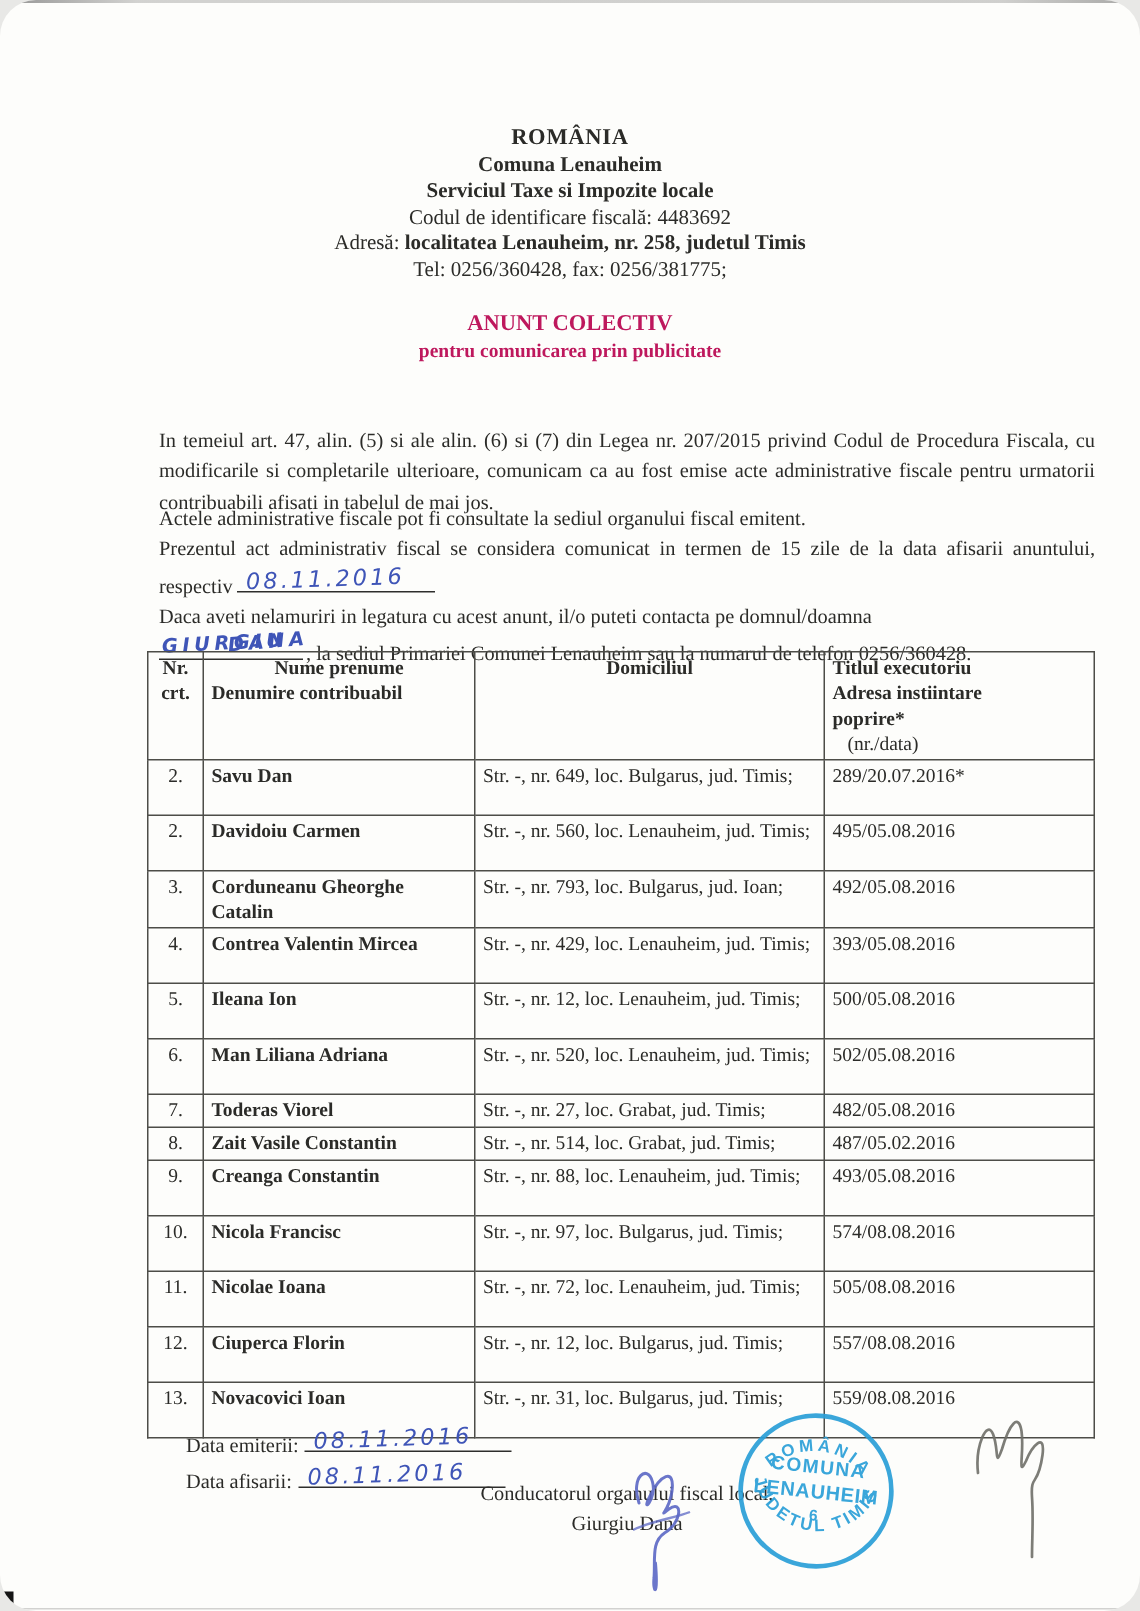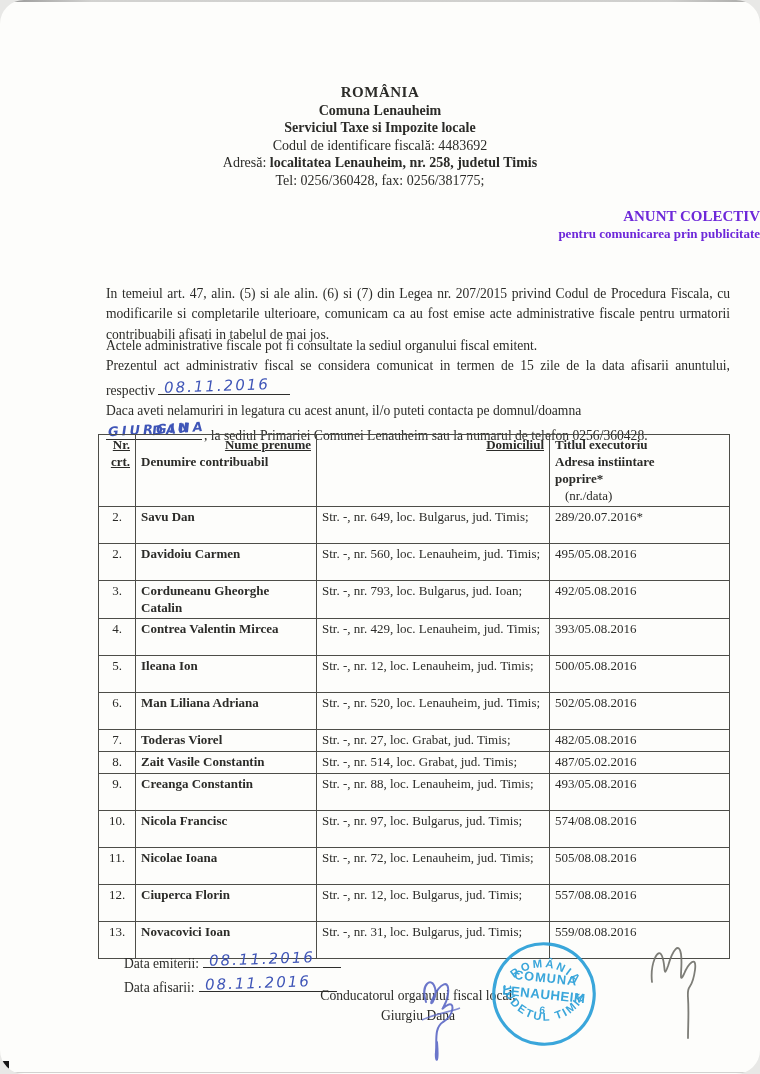--- a/index.html
+++ b/index.html
@@ -15,22 +15,22 @@
     background:linear-gradient(to right,#707070,#c4c4c2 12%,#c0c0be 88%,#8a8a88);opacity:.75;}
   .edge-bottom{position:absolute;bottom:1px;left:0;right:0;height:1px;background:#d2d2d0;}
   .corner-mark{position:absolute;left:0;bottom:0;width:9px;height:13px;background:#151515;}
 
   .bold{font-weight:bold;}
   
   .doc-header{position:absolute;top:84px;left:0;width:100%;text-align:center;
     font-size:14px;line-height:17.5px;color:#2b2b28;}
   .doc-header .country{font-size:15px;letter-spacing:.5px;}
   
-  .doc-title{position:absolute;top:207px;left:0;width:100%;text-align:right;
-    font-size:15px;line-height:18px;font-weight:bold;color:#6d28d9;}
+  .doc-title{position:absolute;top:207px;left:0;width:100%;text-align:center;
+    font-size:15px;line-height:18px;font-weight:bold;color:#be185d;}
   .doc-title .sub{font-size:13px;}
   
   .para{position:absolute;left:106px;width:624px;font-size:13.6px;line-height:20.4px;
     text-align:justify;color:#2b2b28;}
   .para p{margin:0;}
   .para1{top:256px;margin-top:28px;}
   .para2{top:336px;}
   
   .hw-line{display:inline-block;border-bottom:1.6px solid #2e2e2c;height:17px;
     vertical-align:baseline;position:relative;}
@@ -45,21 +45,21 @@
     position:absolute;left:2px;bottom:-2px;}
   .hw-dana{position:absolute;left:46px;top:83px;font-size:13px;font-weight:bold;
     letter-spacing:3px;transform:rotate(-5deg);}
   
   .tbl-wrap{position:absolute;top:434px;left:98px;}
   table{border-collapse:collapse;table-layout:fixed;width:631px;font-size:13px;}
   td,th{border:1.4px solid #4d4d48;vertical-align:top;padding:1px 5px 2px;
     line-height:17px;font-weight:normal;text-align:left;color:#2b2b28;}
   col.c1{width:37px;}col.c2{width:181px;}col.c3{width:233px;}col.c4{width:180px;}
   .hdr div{font-weight:bold;}
-  .hdr .center{text-align:right;text-decoration:underline;}
+  .hdr .center{text-align:center;}
   .hdr .plain{font-weight:normal;padding-left:10px;}
   tr.h2 td{height:33px;}
   tr.h1 td{height:18px;}
   .c-nr{text-align:center;}
   .c-name{font-weight:bold;}
   .c-addr{text-align:justify;}
   
   .footer-dates{position:absolute;top:950px;left:124px;font-size:13.6px;line-height:21px;color:#2b2b28;}
   .fd-row .lbl{display:inline-block;}
   .signer{position:absolute;top:986px;left:298px;width:240px;text-align:center;

